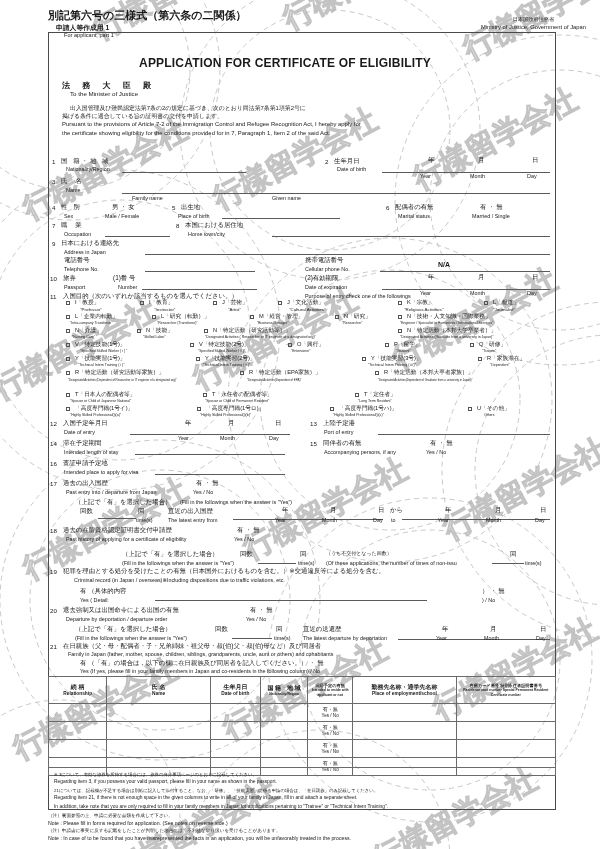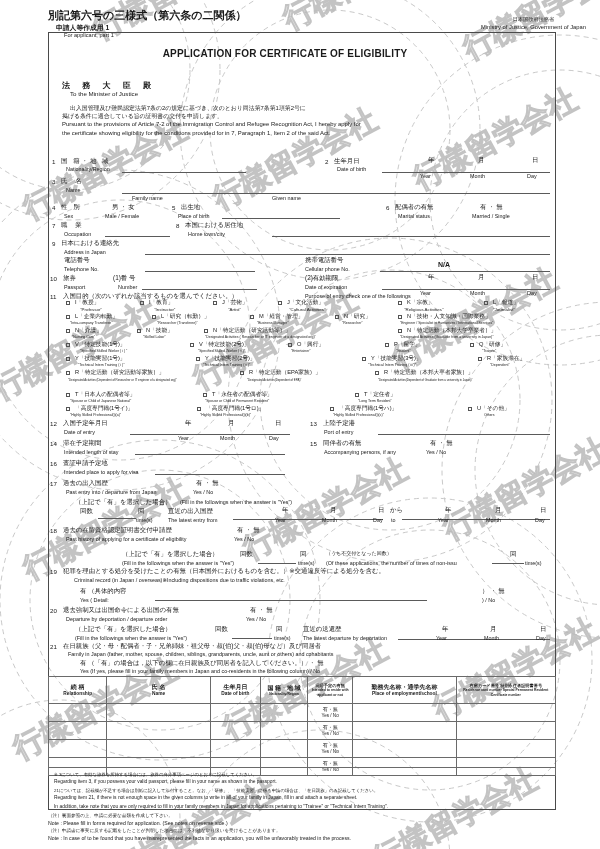--- a/index.html
+++ b/index.html
@@ -22,22 +22,22 @@
   .hdr-left .l3{font-size:5.6px;margin-left:16px;}
   .hdr-right{position:absolute;right:14px;top:16px;text-align:center;line-height:1.4;}
   .hdr-right .j{font-size:5.2px;}
   .hdr-right .e{font-size:5.8px;}
 
   .frame{position:absolute;left:48px;top:32px;width:508px;height:778px;
          border:1px solid #4a4a4a;box-sizing:border-box;}
 
   .title-jp{position:absolute;left:120px;top:48px;width:330px;text-align:center;
             font-size:11px;font-weight:bold;letter-spacing:3.2px;}
-  .title-en{position:absolute;left:110px;top:48px;width:350px;text-align:center;
-            font-size:10px;font-weight:bold;letter-spacing:.2px;}
+  .title-en{position:absolute;left:110px;top:56px;width:350px;text-align:center;
+            font-size:12px;font-weight:bold;letter-spacing:.2px;}
 
   .photo-box{position:absolute;left:458px;top:42px;width:78px;height:100px;
              border:1px solid #555;box-sizing:border-box;text-align:center;}
   .photo-box .pj{font-size:8px;font-weight:bold;letter-spacing:4px;margin-top:34px;}
   .photo-box .pe{font-size:6.4px;margin-top:8px;}
   .photo-box .pd{font-size:6.4px;margin-top:9px;}
 
   .minister{position:absolute;left:62px;top:80px;font-size:8px;font-weight:bold;letter-spacing:5px;}
   .minister-en{position:absolute;left:70px;top:90px;font-size:6.2px;}
   .para-jp1{position:absolute;left:70px;top:104px;font-size:5.9px;}

